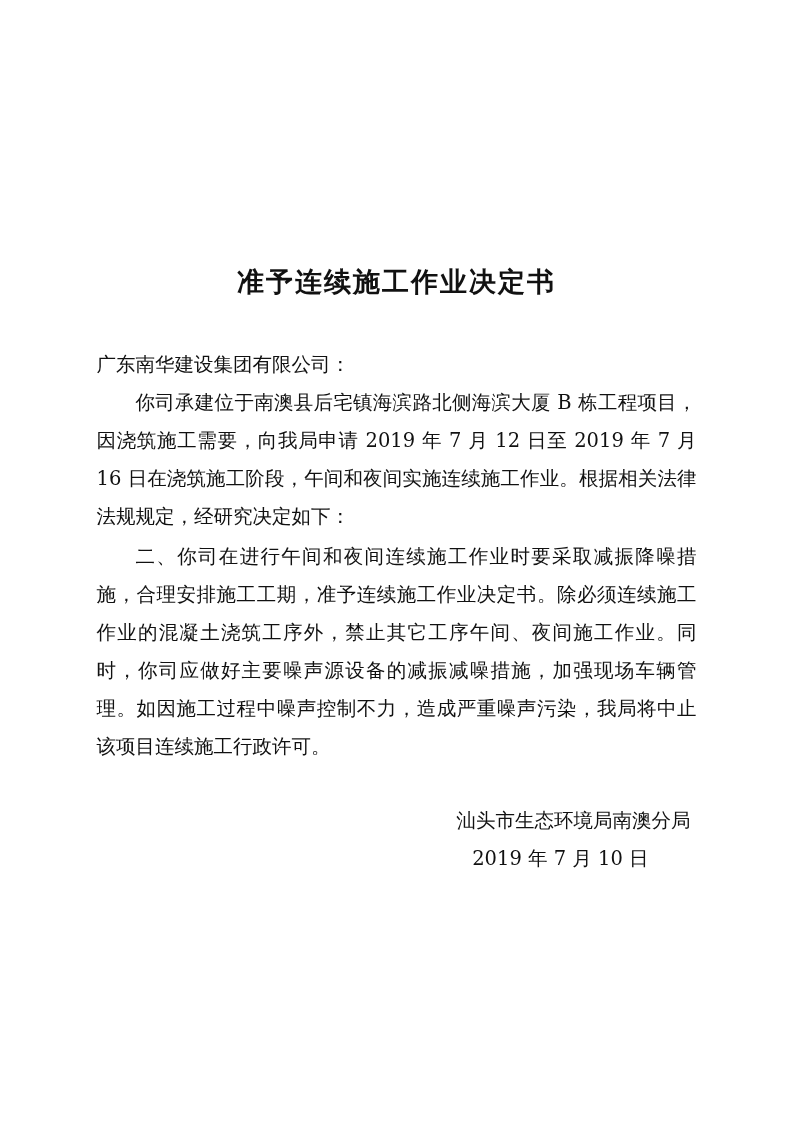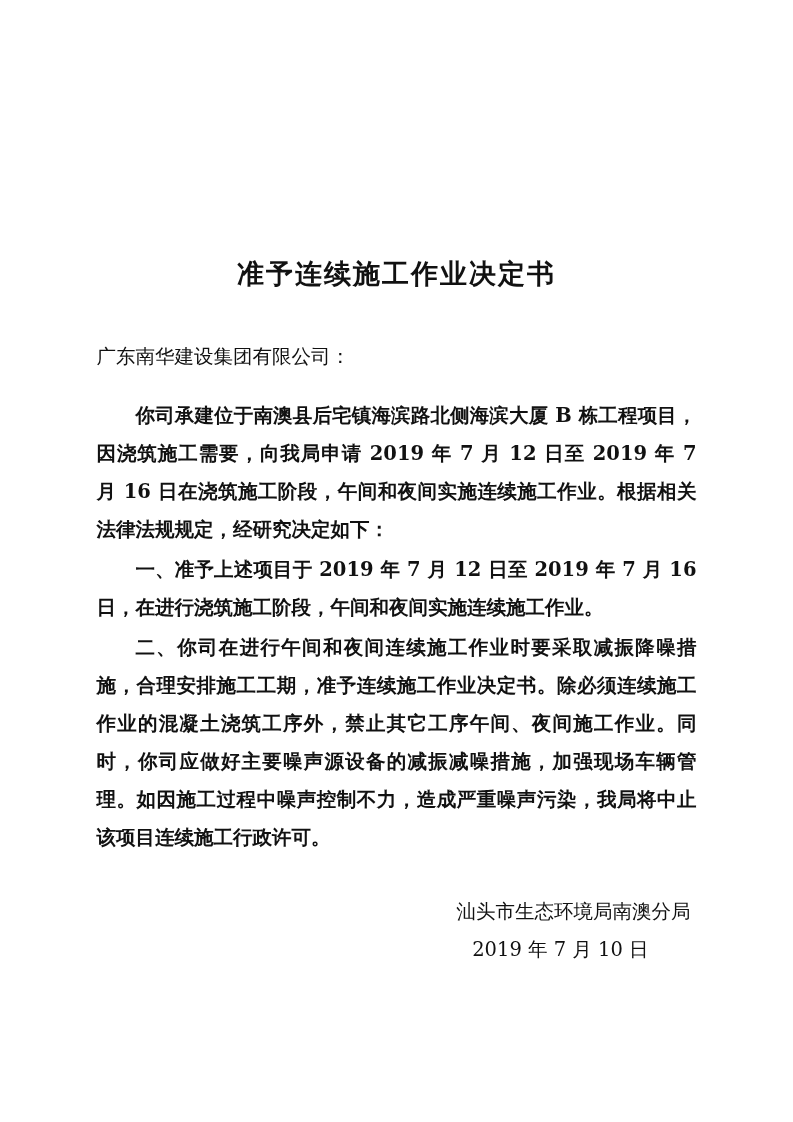--- a/index.html
+++ b/index.html
@@ -13,21 +13,21 @@
     height: 1122px;
     font-family: "DejaVu Serif", "Liberation Serif", serif;
     color: #111111;
     position: relative;
     overflow: hidden;
   }
   .page {
     width: 793px;
     height: 928px;
     box-sizing: border-box;
-    padding: 8px;
+    padding: 16px;
     position: relative;
   }
   .doc-title {
     text-align: center;
     font-size: 27px;
     font-weight: bold;
     letter-spacing: 2px;
     margin: 0;
     padding-top: 248px;
     font-family: "DejaVu Serif", "Liberation Serif", serif;
@@ -40,25 +40,24 @@
   p.para {
     margin: 0 0 2px 0;
     font-size: 19.5px;
     line-height: 38px;
     text-align: justify;
     text-justify: inter-ideograph;
     font-family: "DejaVu Serif", "Liberation Serif", serif;
   }
   p.addressee {
     text-indent: 0;
-    margin-bottom: 21px;
+    margin-bottom: 0;
   }
   p.indent {
     text-indent: 2em;
-    font-weight: bold;
   }
   .signature {
     margin: 0 auto;
     width: 600px;
     padding-top: 34px;
     text-align: right;
   }
   .sig-line {
     font-size: 19.5px;
     line-height: 38px;
@@ -76,21 +75,20 @@
 <div class="page">
 
   <h1 class="doc-title">准予连续施工作业决定书</h1>
 
   <div class="body-block">
 
     <p class="para addressee">广东南华建设集团有限公司：</p>
 
     <p class="para indent">你司承建位于南澳县后宅镇海滨路北侧海滨大厦 B 栋工程项目，因浇筑施工需要，向我局申请 2019 年 7 月 12 日至 2019 年 7 月 16 日在浇筑施工阶段，午间和夜间实施连续施工作业。根据相关法律法规规定，经研究决定如下：</p>
 
-    <p class="para indent">一、准予上述项目于 2019 年 7 月 12 日至 2019 年 7 月 16 日，在进行浇筑施工阶段，午间和夜间实施连续施工作业。</p>
 
     <p class="para indent">二、你司在进行午间和夜间连续施工作业时要采取减振降噪措施，合理安排施工工期，准予连续施工作业决定书。除必须连续施工作业的混凝土浇筑工序外，禁止其它工序午间、夜间施工作业。同时，你司应做好主要噪声源设备的减振减噪措施，加强现场车辆管理。如因施工过程中噪声控制不力，造成严重噪声污染，我局将中止该项目连续施工行政许可。</p>
 
 
   </div>
 
   <div class="signature">
     <p class="sig-line">汕头市生态环境局南澳分局</p>
     <p class="sig-line sig-date">2019 年 7 月 10 日</p>
   </div>

